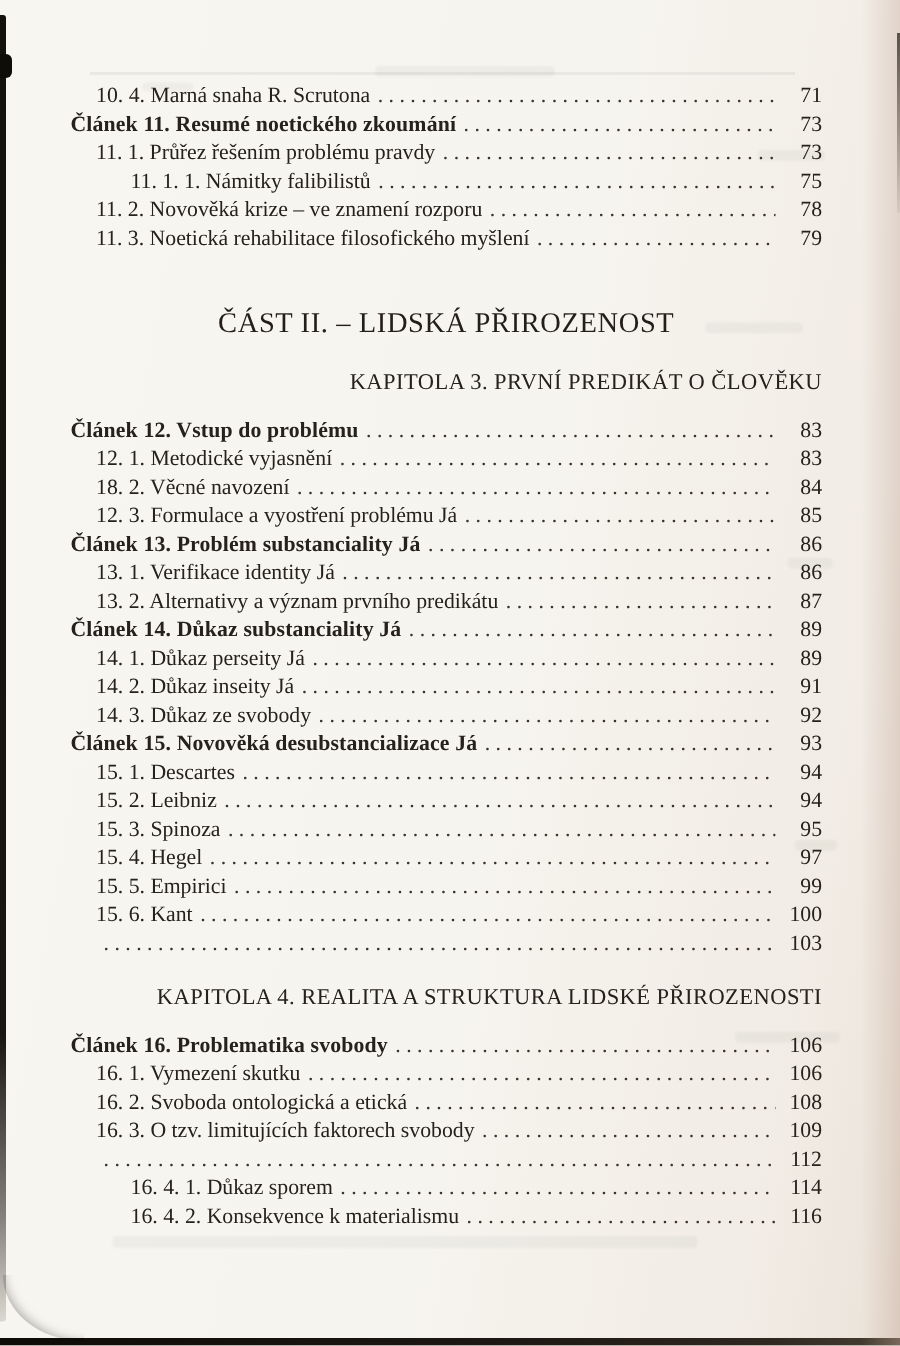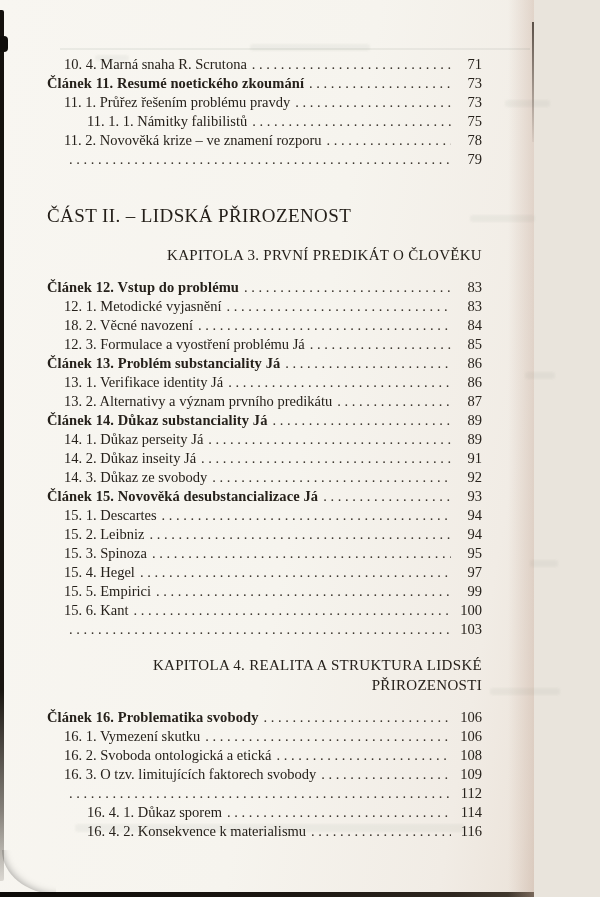--- a/index.html
+++ b/index.html
@@ -4,21 +4,21 @@
 <style>
   html, body { margin: 0; padding: 0; }
   body {
     width: 600px; height: 897px;
     overflow: hidden;
     font-family: "Liberation Serif", "DejaVu Serif", serif;
     background: #e9e4dc;
   }
   .scan-page {
     position: relative;
-    width: 534px; height: 897px;
+    width: 600px; height: 897px;
     background: linear-gradient(100deg, #f8f6f1 0%, #f6f4ee 55%, #f1ece5 86%, #ece4db 97%, #e7ded4 100%);
   }
 
   
   .edge-left {
     position: absolute; left: 0; top: 10px; bottom: 16px; width: 4px;
     background: linear-gradient(to bottom, #14110d 0%, #191510 78%, rgba(40,33,25,0.55) 92%, rgba(60,50,40,0.15) 100%);
     border-radius: 0 2px 2px 0;
   }
   .edge-left-notch {
@@ -68,21 +68,21 @@
   .dots {
     flex: 1 1 auto; overflow: hidden;
     margin: 0 4px 0 5px;
     color: #39332b; white-space: nowrap;
   }
   .pg { flex: none; min-width: 27px; text-align: right; }
 
   .part-heading {
     margin: 34px 0 0;
     font-size: 19px; line-height: 26px;
-    text-align: left; letter-spacing: 0.4px;
+    text-align: center; letter-spacing: 0.4px;
     color: #231e18;
   }
   .chapter-heading {
     margin: 16px 0 13px;
     font-size: 15px; line-height: 20px;
     text-align: right; letter-spacing: 0.3px;
     color: #26211b;
   }
 </style>
 </head>
@@ -128,20 +128,21 @@
           <span class="label">11. 1. 1. Námitky falibilistů</span>
           <span class="dots">. . . . . . . . . . . . . . . . . . . . . . . . . . . . . . . . . . . . . . . . . . . . . . . . . . . . . . . . . . . . . . . . . . . . . . . . . . . . . . . . . . . . . . . . . . </span>
           <span class="pg">75</span>
         </div>
         <div class="row lvl1">
           <span class="label">11. 2. Novověká krize – ve znamení rozporu</span>
           <span class="dots">. . . . . . . . . . . . . . . . . . . . . . . . . . . . . . . . . . . . . . . . . . . . . . . . . . . . . . . . . . . . . . . . . . . . . . . . . . . . . . . . . . . . . . . . . . </span>
           <span class="pg">78</span>
         </div>
         <div class="row lvl1">
+          <span class="label">11. 3. Noetická rehabilitace filosofického myšlení</span>
           <span class="dots">. . . . . . . . . . . . . . . . . . . . . . . . . . . . . . . . . . . . . . . . . . . . . . . . . . . . . . . . . . . . . . . . . . . . . . . . . . . . . . . . . . . . . . . . . . </span>
           <span class="pg">79</span>
         </div>
       </div>
       <div class="part-heading">ČÁST II. – LIDSKÁ PŘIROZENOST</div>
       <div class="chapter-heading">KAPITOLA 3. PRVNÍ PREDIKÁT O ČLOVĚKU</div>
       <div class="entries">
         <div class="row lvl0 bold">
           <span class="label">Článek 12. Vstup do problému</span>
           <span class="dots">. . . . . . . . . . . . . . . . . . . . . . . . . . . . . . . . . . . . . . . . . . . . . . . . . . . . . . . . . . . . . . . . . . . . . . . . . . . . . . . . . . . . . . . . . . </span>

